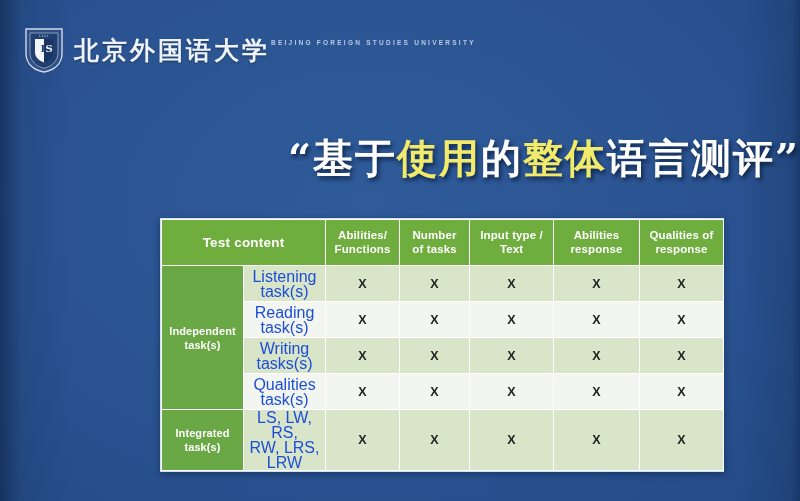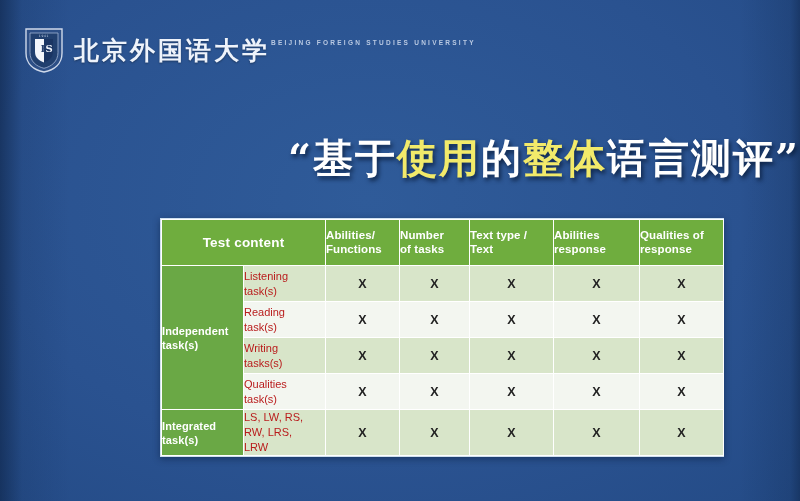--- a/index.html
+++ b/index.html
@@ -108,20 +108,21 @@
   }
   table.matrix {
     border-collapse: collapse;
     width: 100%;
     table-layout: fixed;
   }
   table.matrix th, table.matrix td {
     border: 1px solid #ffffff;
     padding: 0;
     vertical-align: middle;
+    text-align: center;
   }
 
   thead th {
     background: #6fad3e;
     color: #ffffff;
     font-size: 11.5px;
     font-weight: 700;
     line-height: 13.5px;
     height: 39px;
     text-align: left;
@@ -140,23 +141,23 @@
     color: #ffffff;
     font-size: 11px;
     font-weight: 700;
     line-height: 14px;
     padding: 0 9px;
     vertical-align: middle;
     letter-spacing: 0.1px;
     margin-left: 46px;
   }
   td.rowlabel {
-    font-size: 11px;
+    font-size: 16px;
     line-height: 15px;
-    color: #b91c1c;
+    color: #1d4ed8;
     padding: 5px 6px 5px 8px;
     font-weight: 400;
   }
   td.mark {
     text-align: center;
     font-size: 12.5px;
     font-weight: 700;
     color: #232323;
   }
 
@@ -211,21 +212,21 @@
           </th>
           <th>
             <div>Abilities/</div>
             <div>Functions</div>
           </th>
           <th>
             <div>Number</div>
             <div>of tasks</div>
           </th>
           <th>
-            <div>Text type /</div>
+            <div>Input type /</div>
             <div>Text</div>
           </th>
           <th>
             <div>Abilities</div>
             <div>response</div>
           </th>
           <th>
             <div>Qualities of</div>
             <div>response</div>
           </th>

